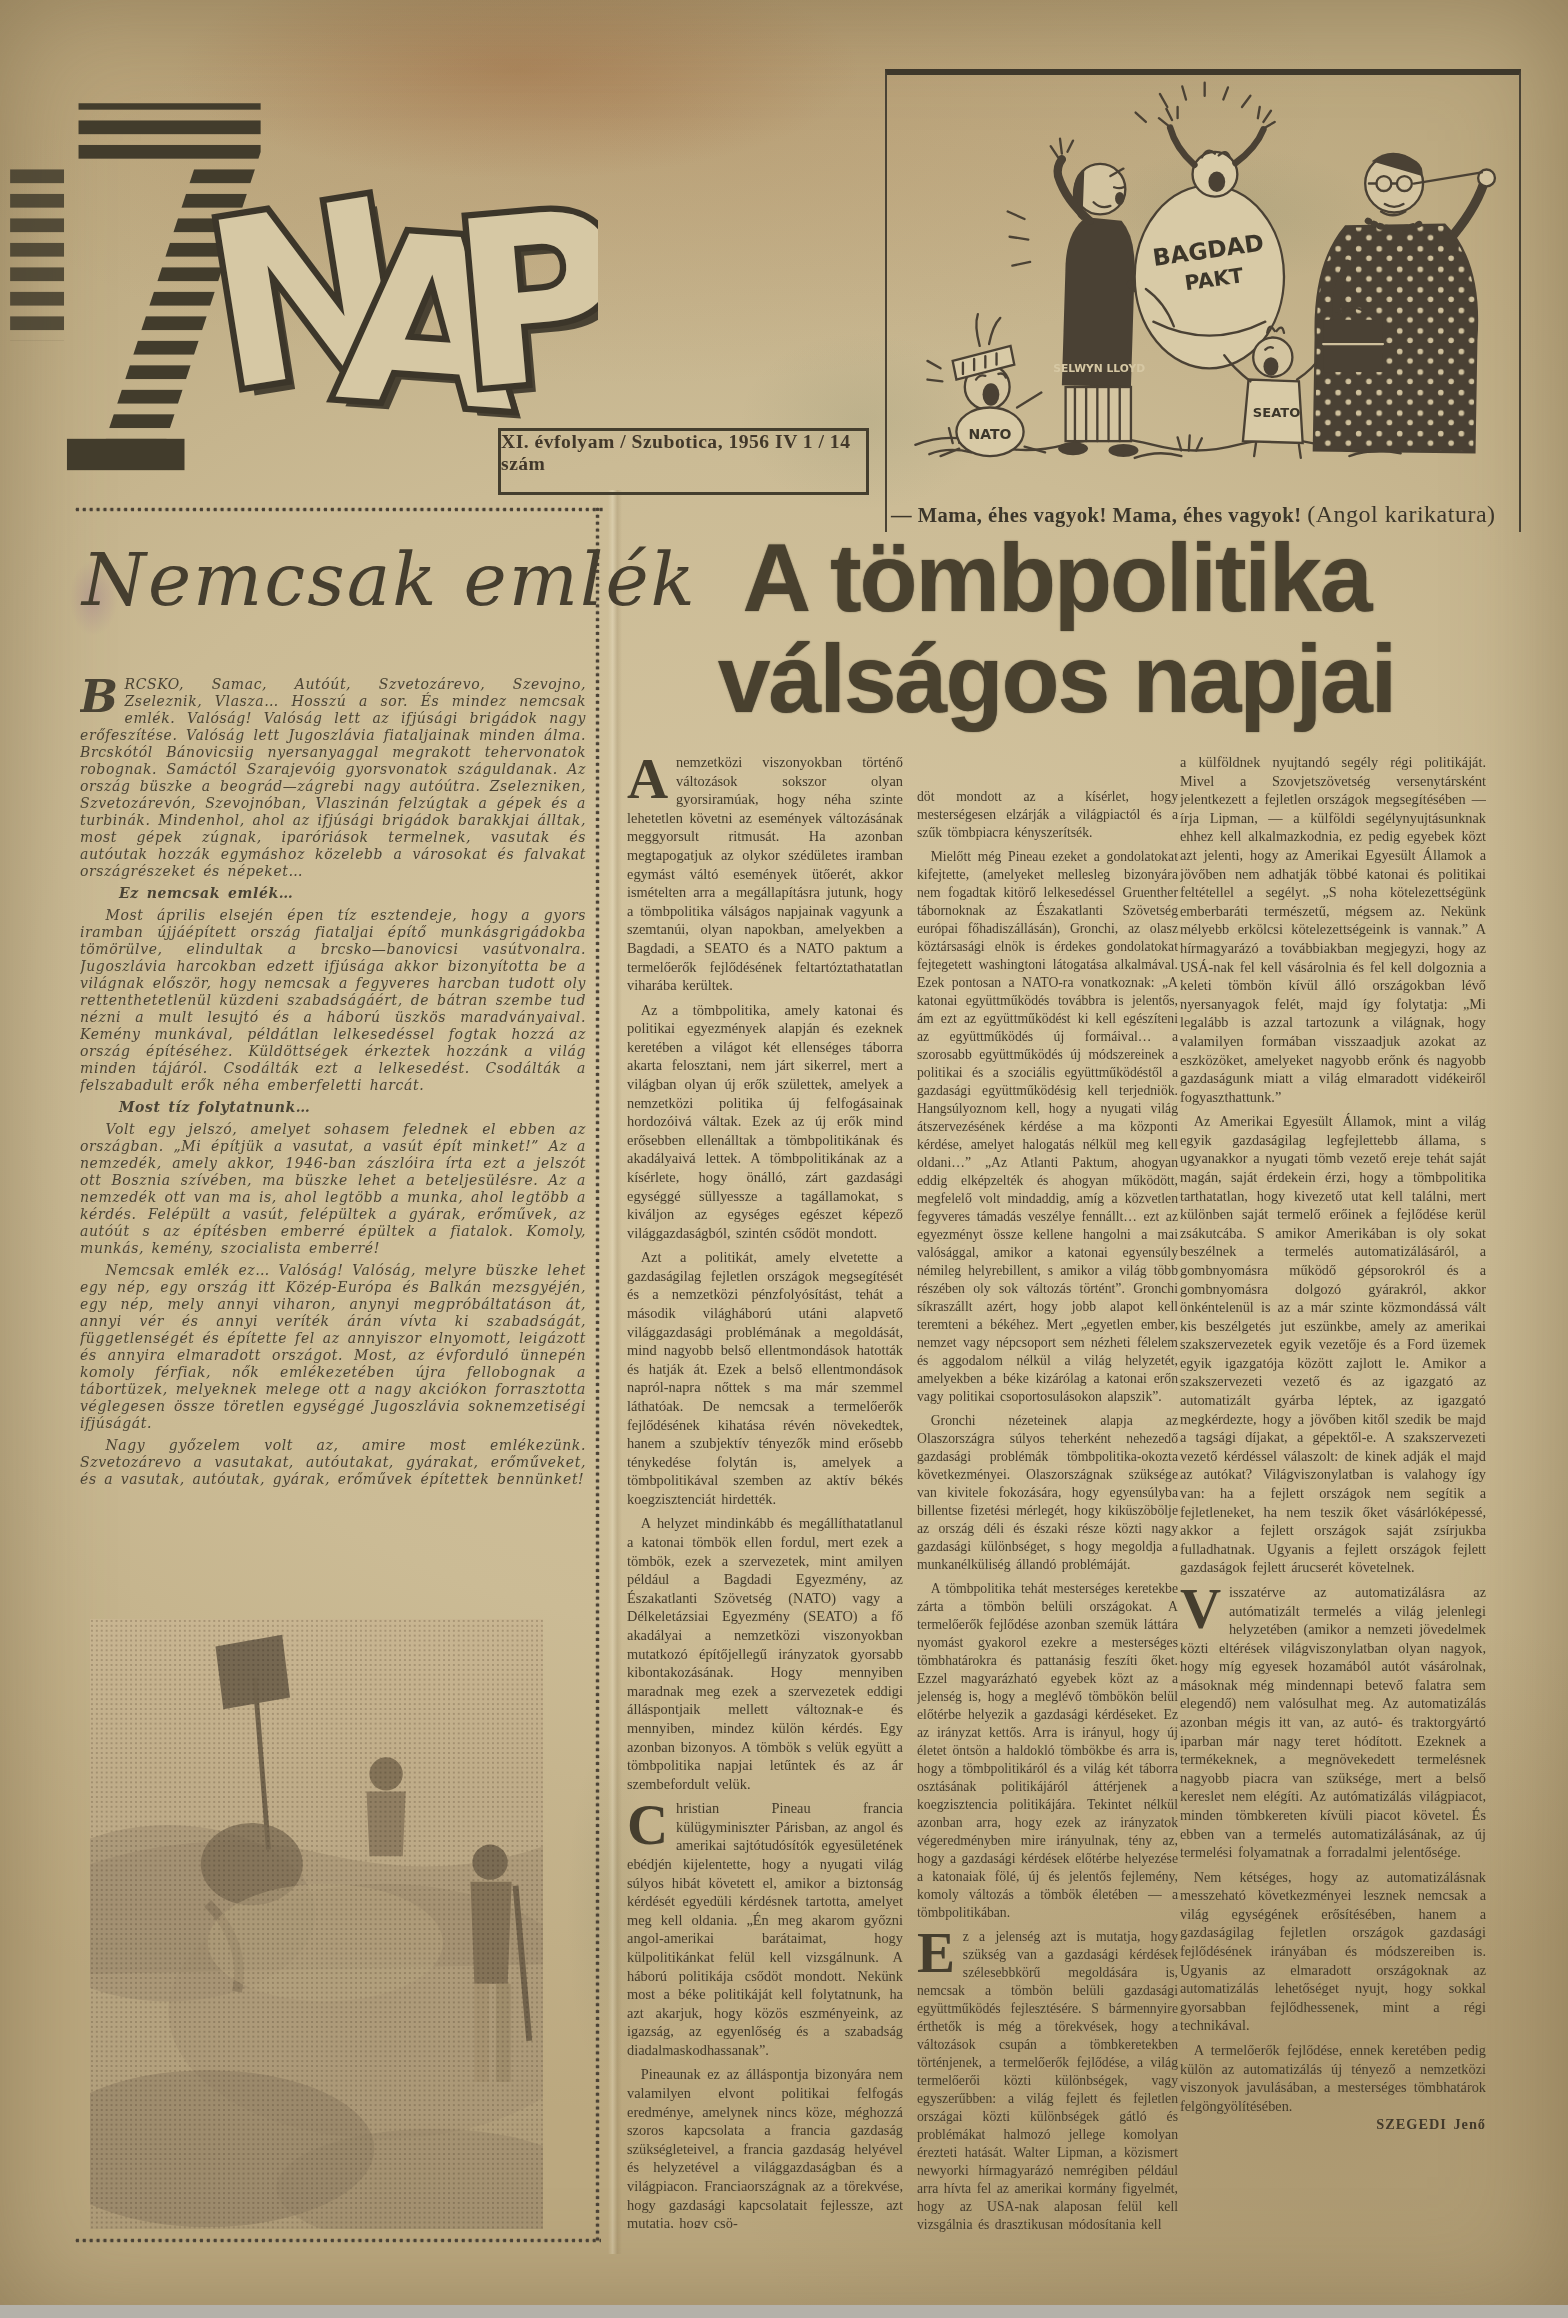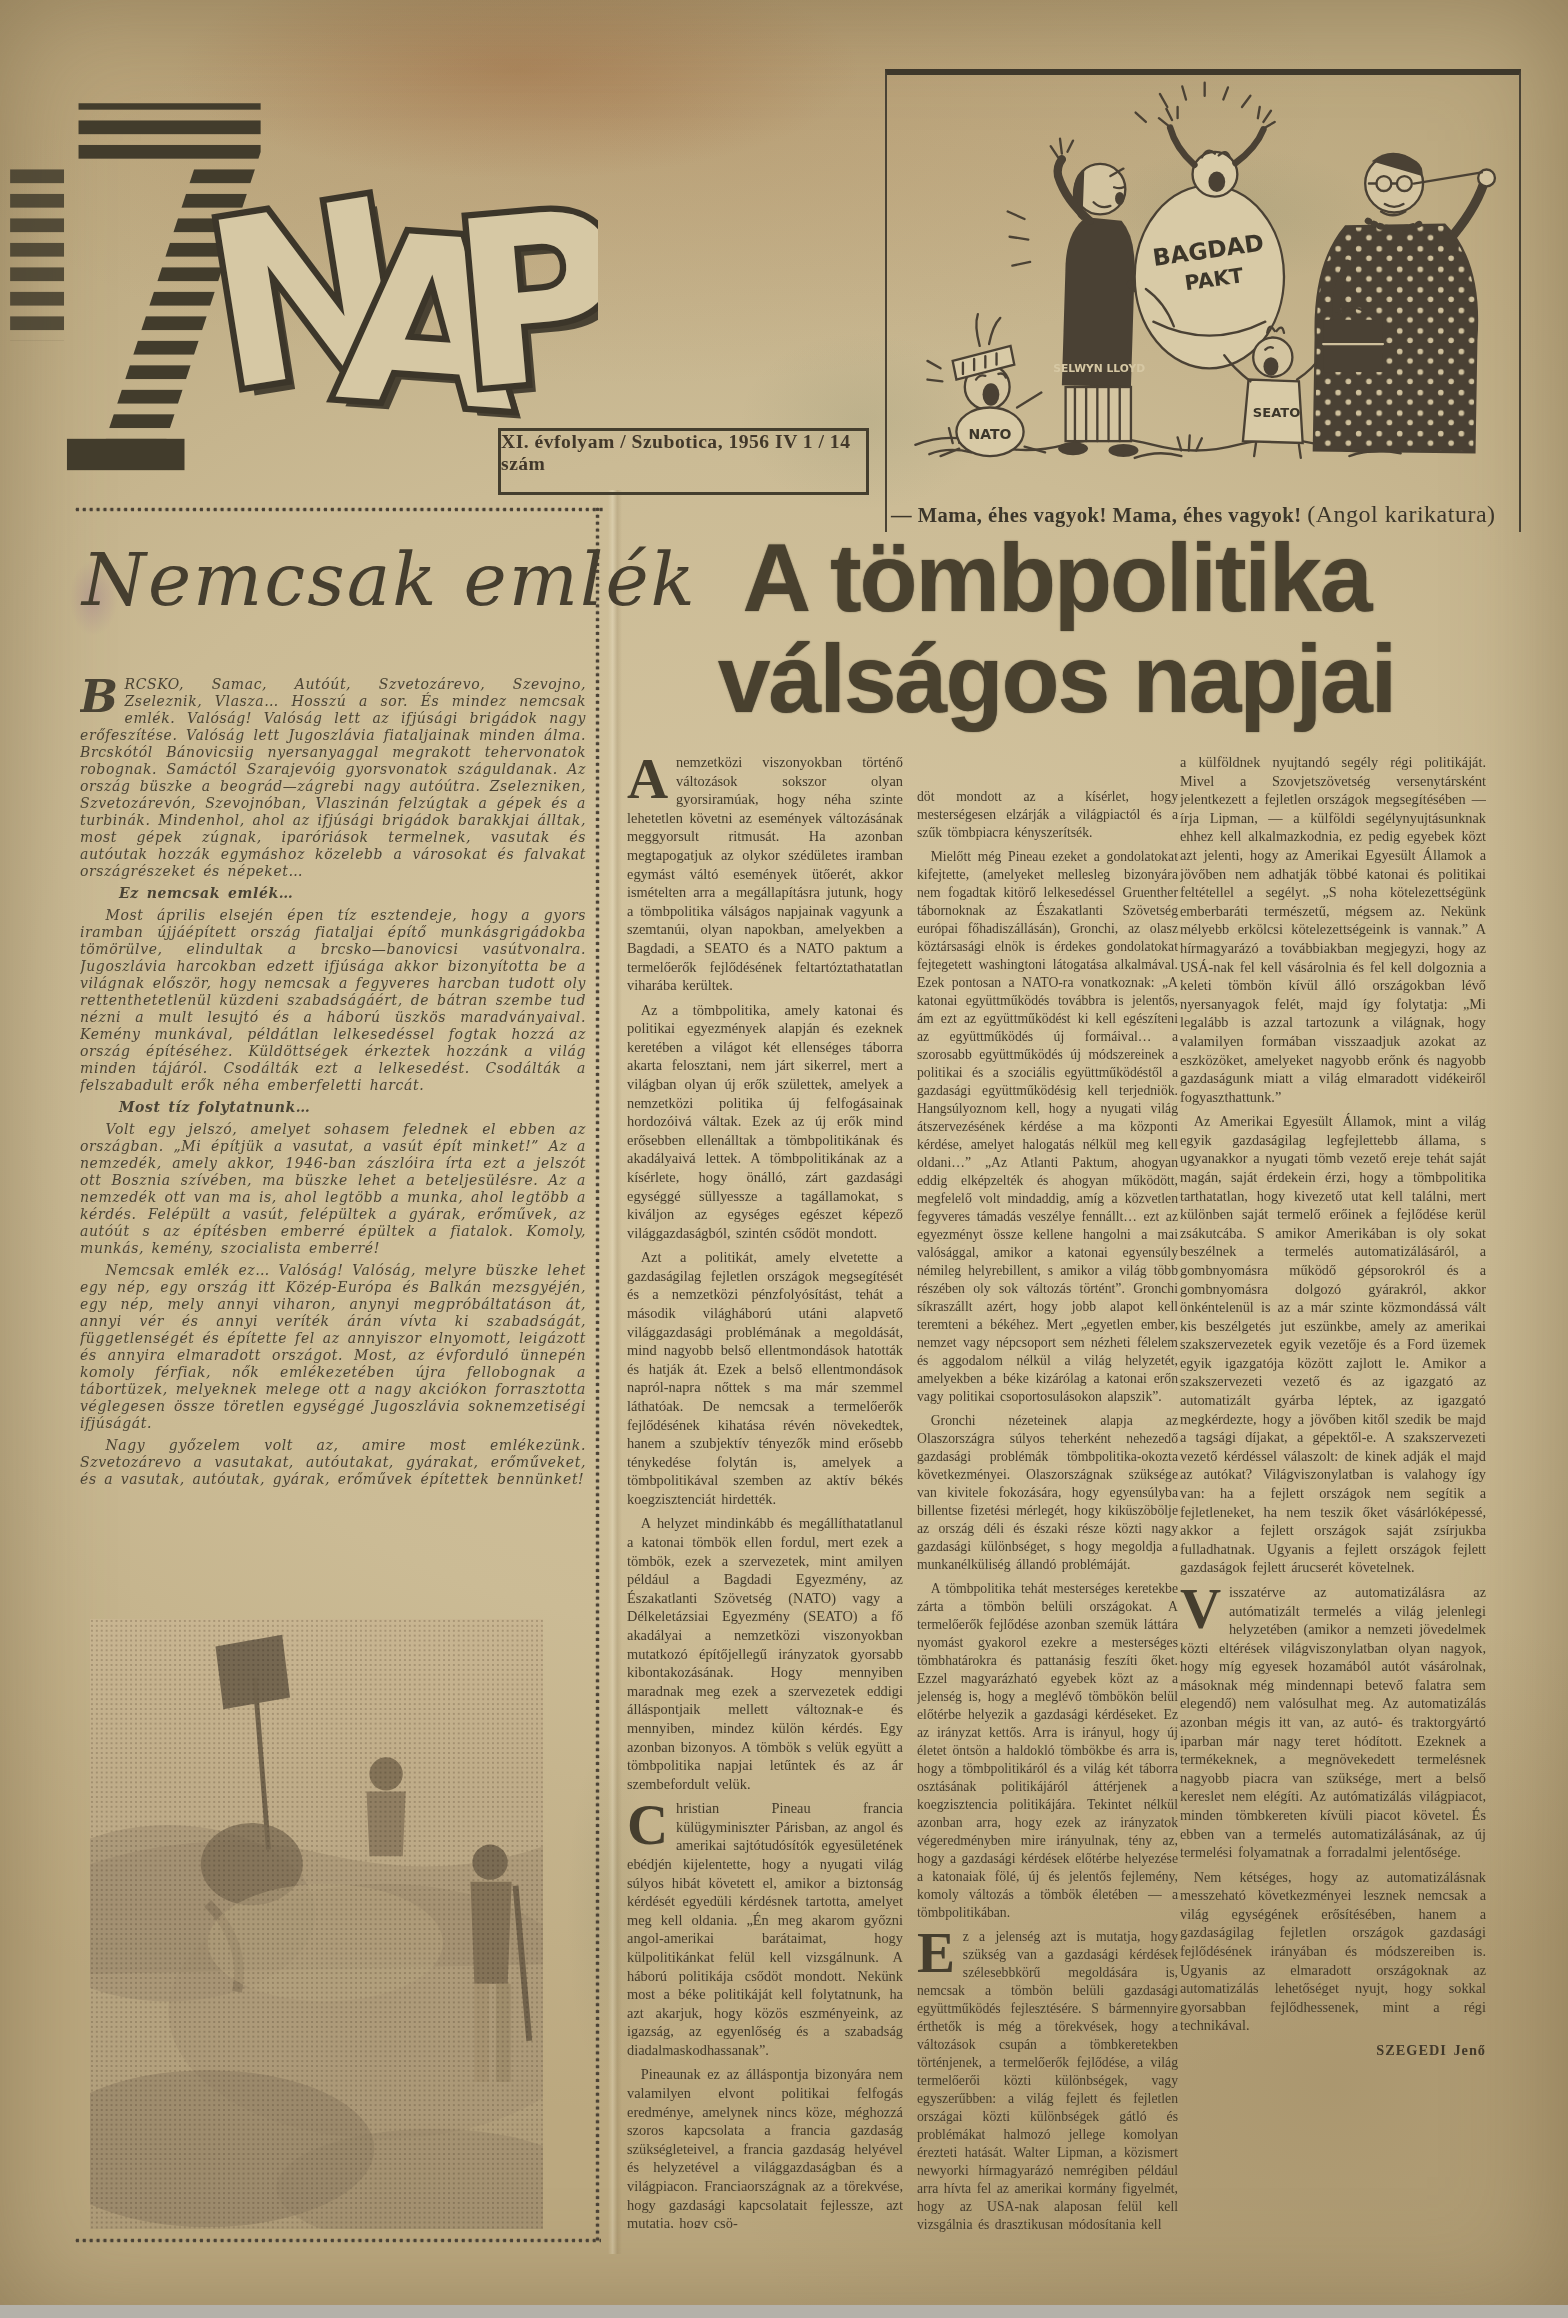--- a/index.html
+++ b/index.html
@@ -286,20 +286,20 @@
     <p><span>Gronchi nézeteinek alapja az Olaszországra súlyos teherként nehezedő gazdasági problémák tömbpolitika-okozta következményei. Olaszországnak szüksége van kivitele fokozására, hogy egyensúlyba billentse fizetési mérlegét, hogy kiküszöbölje az ország déli és északi része közti nagy gazdasági különbséget, s hogy megoldja a munkanélküliség állandó problémáját.</span></p>
     <p><span>A tömbpolitika tehát mesterséges keretekbe zárta a tömbön belüli országokat. A termelőerők fejlődése azonban szemük láttára nyomást gyakorol ezekre a mesterséges tömbhatárokra és pattanásig feszíti őket. Ezzel magyarázható egyebek közt az a jelenség is, hogy a meglévő tömbökön belül előtérbe helyezik a gazdasági kérdéseket. Ez az irányzat kettős. Arra is irányul, hogy új életet öntsön a haldokló tömbökbe és arra is, hogy a tömbpolitikáról és a világ két táborra osztásának politikájáról áttérjenek a koegzisztencia politikájára. Tekintet nélkül azonban arra, hogy ezek az irányzatok végeredményben mire irányulnak, tény az, hogy a gazdasági kérdések előtérbe helyezése a katonaiak fölé, új és jelentős fejlemény, komoly változás a tömbök életében — a tömbpolitikában.</span></p>
     <p class="flush"><span class="dc">E</span><span>z a jelenség azt is mutatja, hogy szükség van a gazdasági kérdések szélesebbkörű megoldására is, nemcsak a tömbön belüli gazdasági együttműködés fejlesztésére. S bármennyire érthetők is még a törekvések, hogy a változások csupán a tömbkeretekben történjenek, a termelőerők fejlődése, a világ termelőerői közti különbségek, vagy egyszerűbben: a világ fejlett és fejletlen országai közti különbségek gátló és problémákat halmozó jellege komolyan érezteti hatását. Walter Lipman, a közismert newyorki hírmagyarázó nemrégiben például arra hívta fel az amerikai kormány figyelmét, hogy az USA-nak alaposan felül kell vizsgálnia és drasztikusan módosítania kell</span></p>
   </div>
 
   <div class="col colC">
     <p class="flush"><span>a külföldnek nyujtandó segély régi politikáját. Mivel a Szovjetszövetség versenytársként jelentkezett a fejletlen országok megsegítésében — írja Lipman, — a külföldi segélynyujtásunknak ehhez kell alkalmazkodnia, ez pedig egyebek közt azt jelenti, hogy az Amerikai Egyesült Államok a jövőben nem adhatják többé katonai és politikai feltétellel a segélyt. „S noha kötelezettségünk emberbaráti természetű, mégsem az. Nekünk mélyebb erkölcsi kötelezettségeink is vannak.” A hírmagyarázó a továbbiakban megjegyzi, hogy az USÁ-nak fel kell vásárolnia és fel kell dolgoznia a keleti tömbön kívül álló országokban lévő nyersanyagok felét, majd így folytatja: „Mi legalább is azzal tartozunk a világnak, hogy valamilyen formában visszaadjuk azokat az eszközöket, amelyeket nagyobb erőnk és nagyobb gazdaságunk miatt a világ elmaradott vidékeiről fogyaszthattunk.”</span></p>
     <p><span>Az Amerikai Egyesült Államok, mint a világ egyik gazdaságilag legfejlettebb állama, s ugyanakkor a nyugati tömb vezető ereje tehát saját magán, saját érdekein érzi, hogy a tömbpolitika tarthatatlan, hogy kivezető utat kell találni, mert különben saját termelő erőinek a fejlődése kerül zsákutcába. S amikor Amerikában is oly sokat beszélnek a termelés automatizálásáról, a gombnyomásra működő gépsorokról és a gombnyomásra dolgozó gyárakról, akkor önkéntelenül is az a már szinte közmondássá vált kis beszélgetés jut eszünkbe, amely az amerikai szakszervezetek egyik vezetője és a Ford üzemek egyik igazgatója között zajlott le. Amikor a szakszervezeti vezető és az igazgató az automatizált gyárba léptek, az igazgató megkérdezte, hogy a jövőben kitől szedik be majd a tagsági díjakat, a gépektől-e. A szakszervezeti vezető kérdéssel válaszolt: de kinek adják el majd az autókat? Világviszonylatban is valahogy így van: ha a fejlett országok nem segítik a fejletleneket, ha nem teszik őket vásárlóképessé, akkor a fejlett országok saját zsírjukba fulladhatnak. Ugyanis a fejlett országok fejlett gazdaságok fejlett árucserét követelnek.</span></p>
     <p class="flush"><span class="dc">V</span><span>isszatérve az automatizálásra az autómatizált termelés a világ jelenlegi helyzetében (amikor a nemzeti jövedelmek közti eltérések világviszonylatban olyan nagyok, hogy míg egyesek hozamából autót vásárolnak, másoknak még mindennapi betevő falatra sem elegendő) nem valósulhat meg. Az automatizálás azonban mégis itt van, az autó- és traktorgyártó iparban már nagy teret hódított. Ezeknek a termékeknek, a megnövekedett termelésnek nagyobb piacra van szüksége, mert a belső kereslet nem elégíti. Az autómatizálás világpiacot, minden tömbkereten kívüli piacot követel. És ebben van a termelés automatizálásának, az új termelési folyamatnak a forradalmi jelentősége.</span></p>
     <p><span>Nem kétséges, hogy az automatizálásnak messzeható következményei lesznek nemcsak a világ egységének erősítésében, hanem a gazdaságilag fejletlen országok gazdasági fejlődésének irányában és módszereiben is. Ugyanis az elmaradott országoknak az automatizálás lehetőséget nyujt, hogy sokkal gyorsabban fejlődhessenek, mint a régi technikával.</span></p>
-    <p>
+    <p><span>A termelőerők fejlődése, ennek keretében pedig külön az automatizálás új tényező a nemzetközi viszonyok javulásában, a mesterséges tömbhatárok felgöngyölítésében.</span>
       <span class="sig">SZEGEDI Jenő</span>
     </p>
   </div>
 
   <div class="edge-bottom"></div>
 </div>
 
 
 </body></html>

